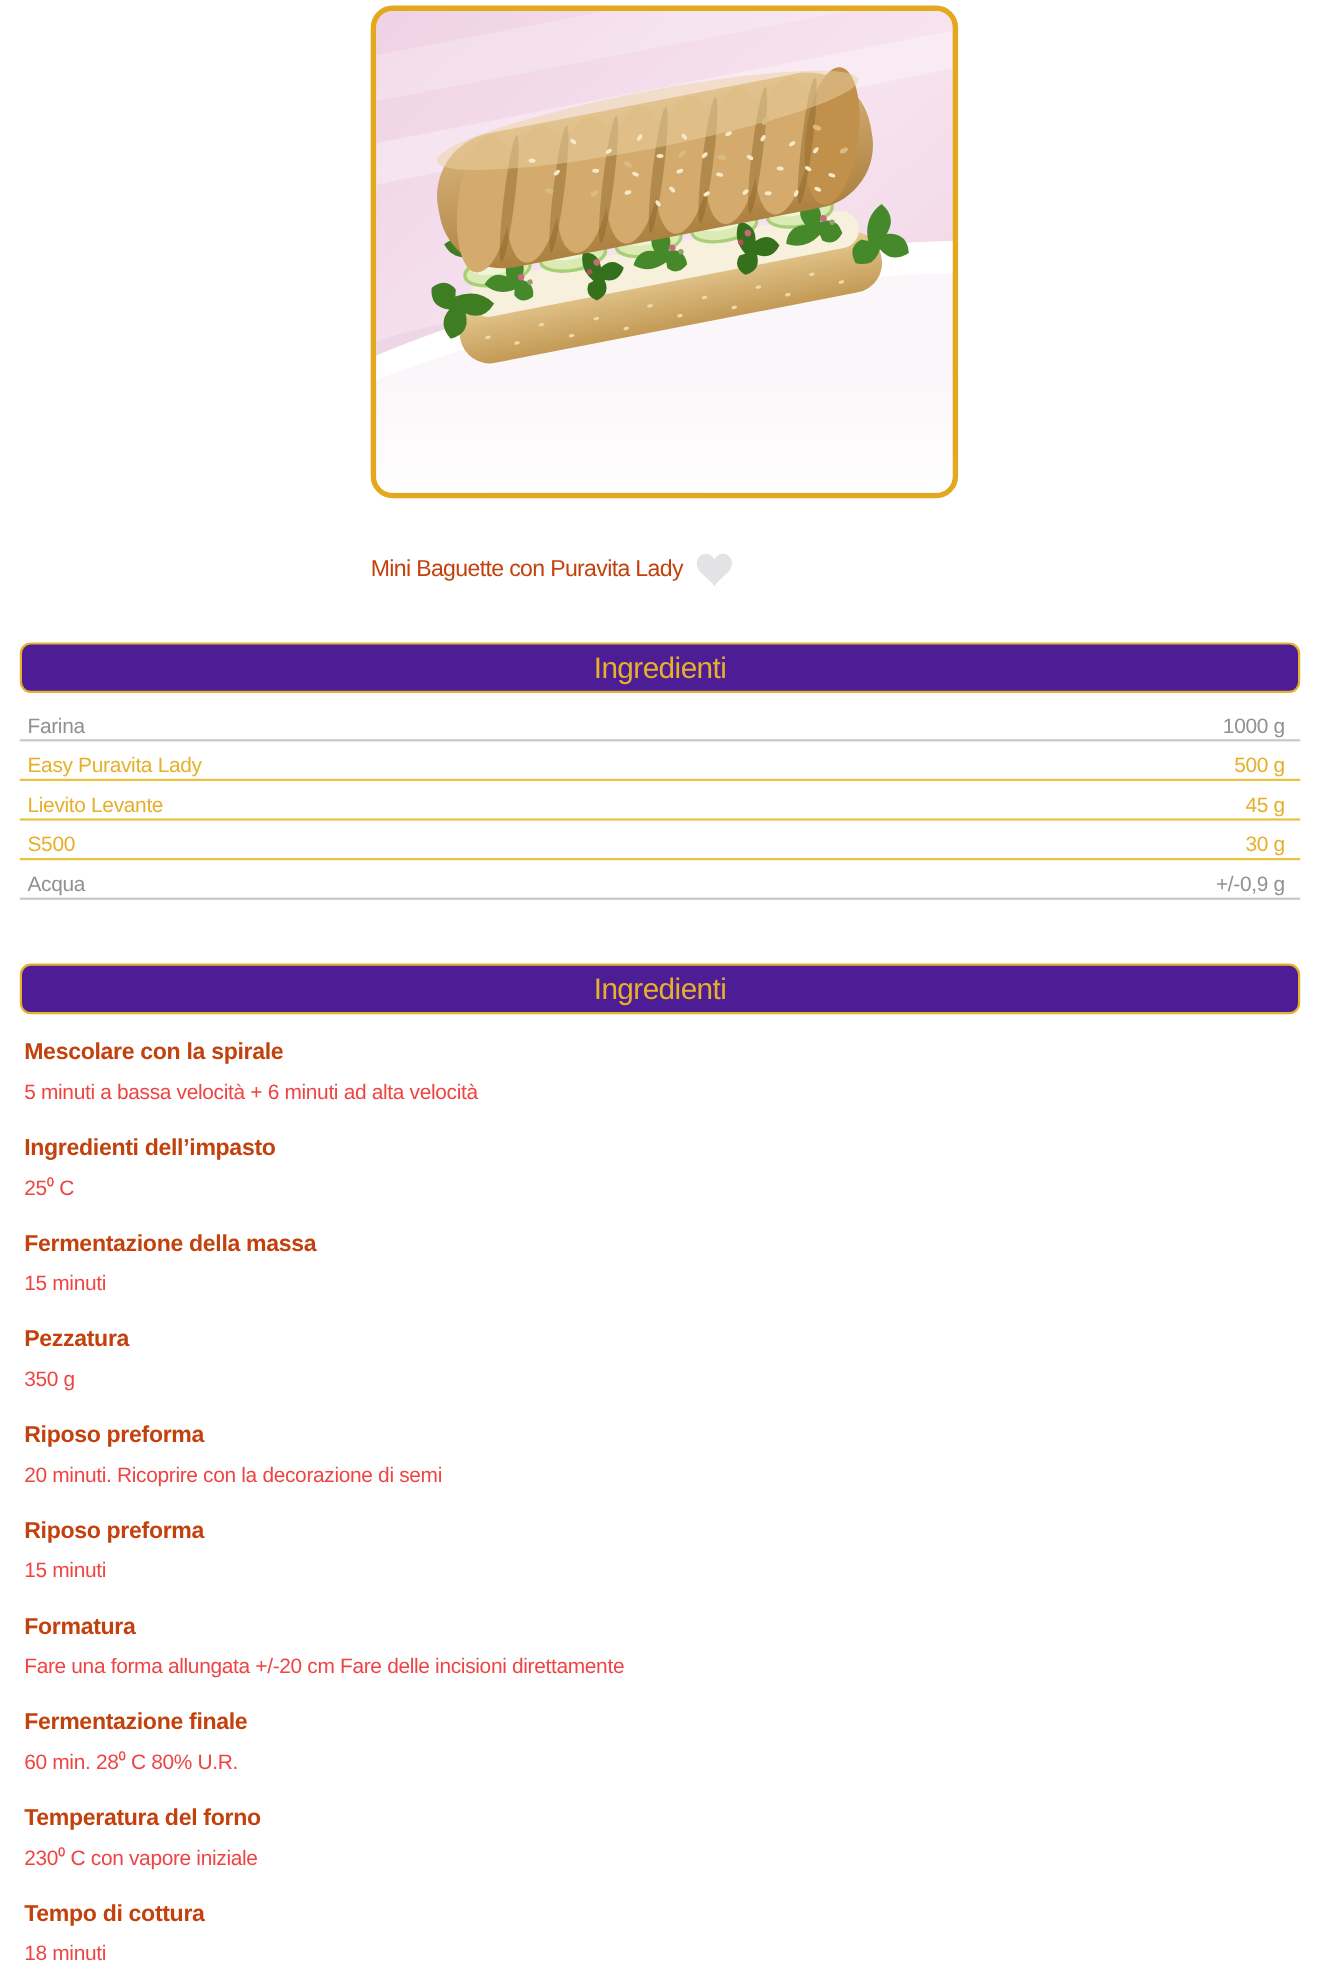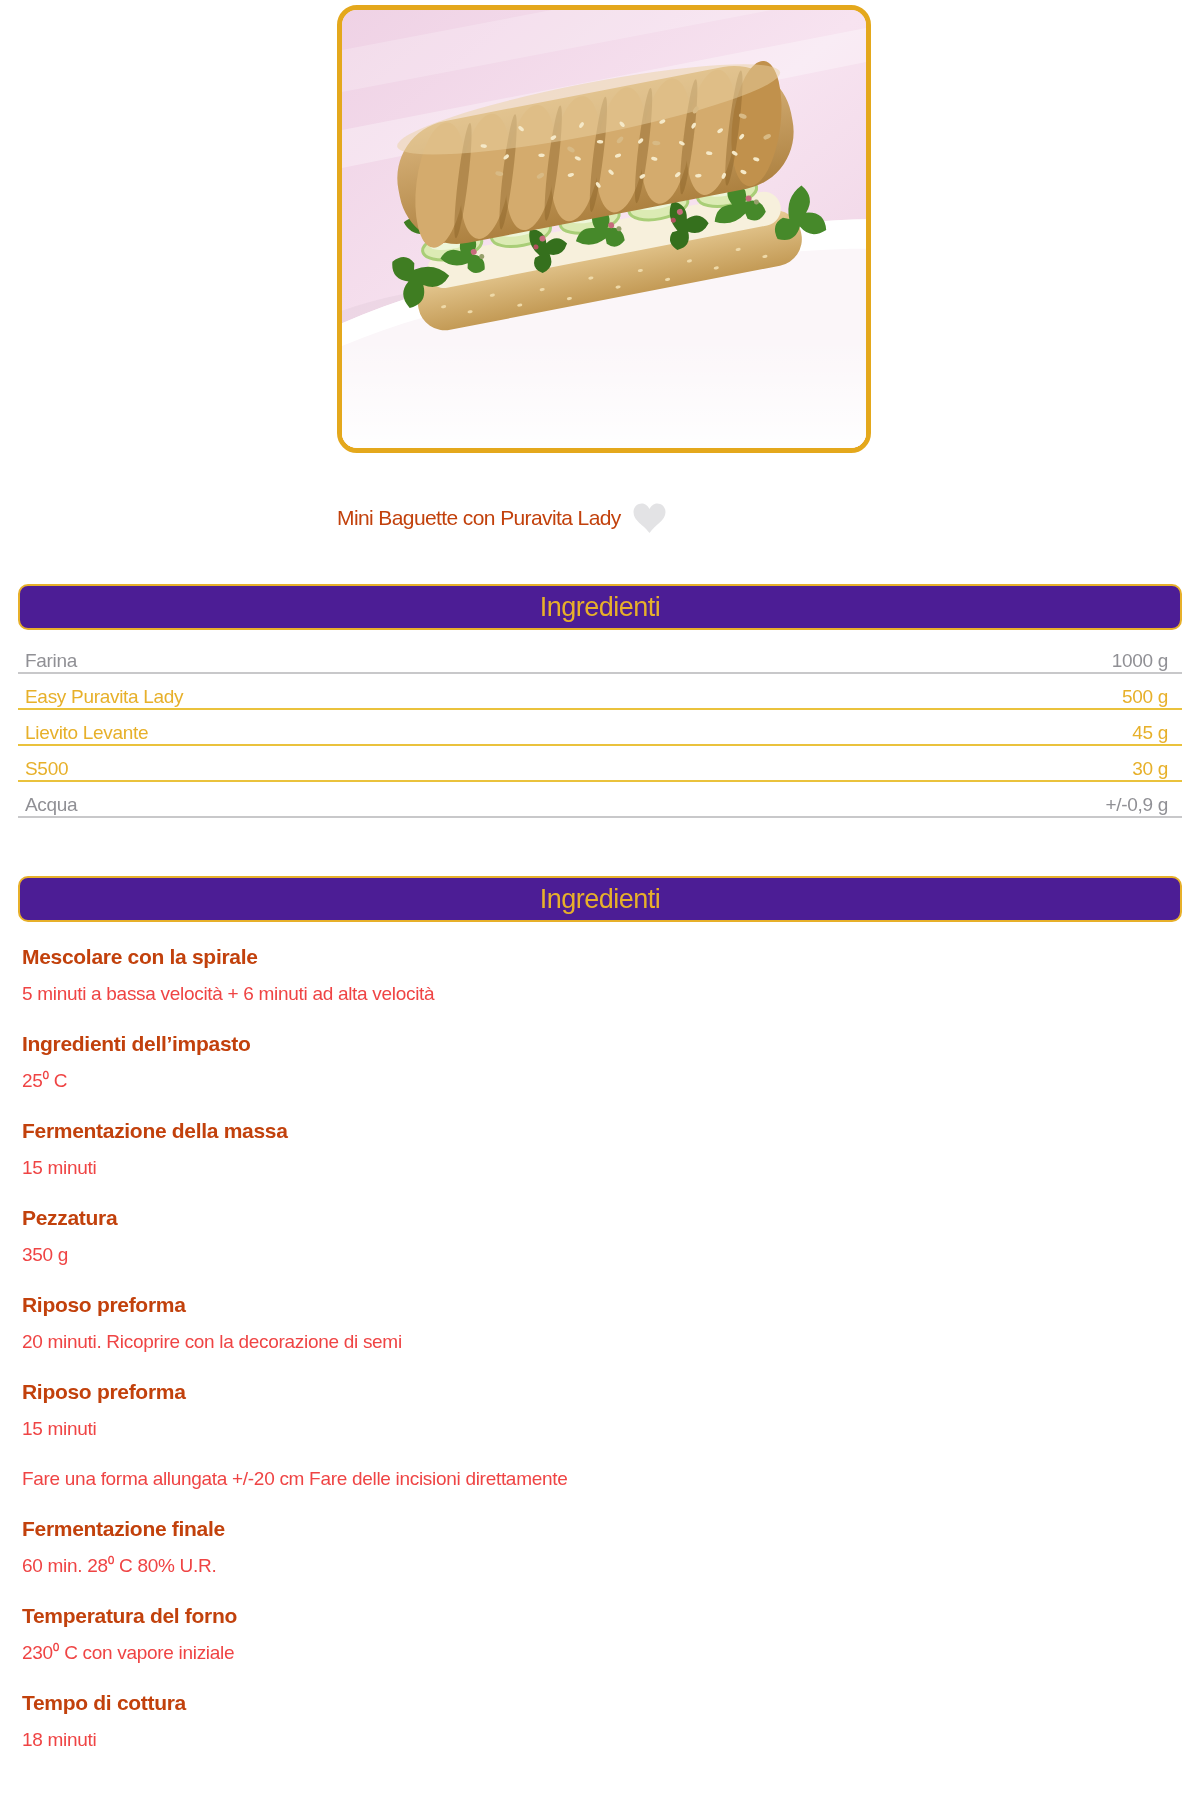--- a/index.html
+++ b/index.html
@@ -302,20 +302,21 @@
   </div>
   <div class="step">
     <div class="step-title">Riposo preforma</div>
     <div class="step-text">20 minuti. Ricoprire con la decorazione di semi</div>
   </div>
   <div class="step">
     <div class="step-title">Riposo preforma</div>
     <div class="step-text">15 minuti</div>
   </div>
   <div class="step">
+    <div class="step-title">Formatura</div>
     <div class="step-text">Fare una forma allungata +/-20 cm Fare delle incisioni direttamente</div>
   </div>
   <div class="step">
     <div class="step-title">Fermentazione finale</div>
     <div class="step-text">60 min. 28⁰ C 80% U.R.</div>
   </div>
   <div class="step">
     <div class="step-title">Temperatura del forno</div>
     <div class="step-text">230⁰ C con vapore iniziale</div>
   </div>

